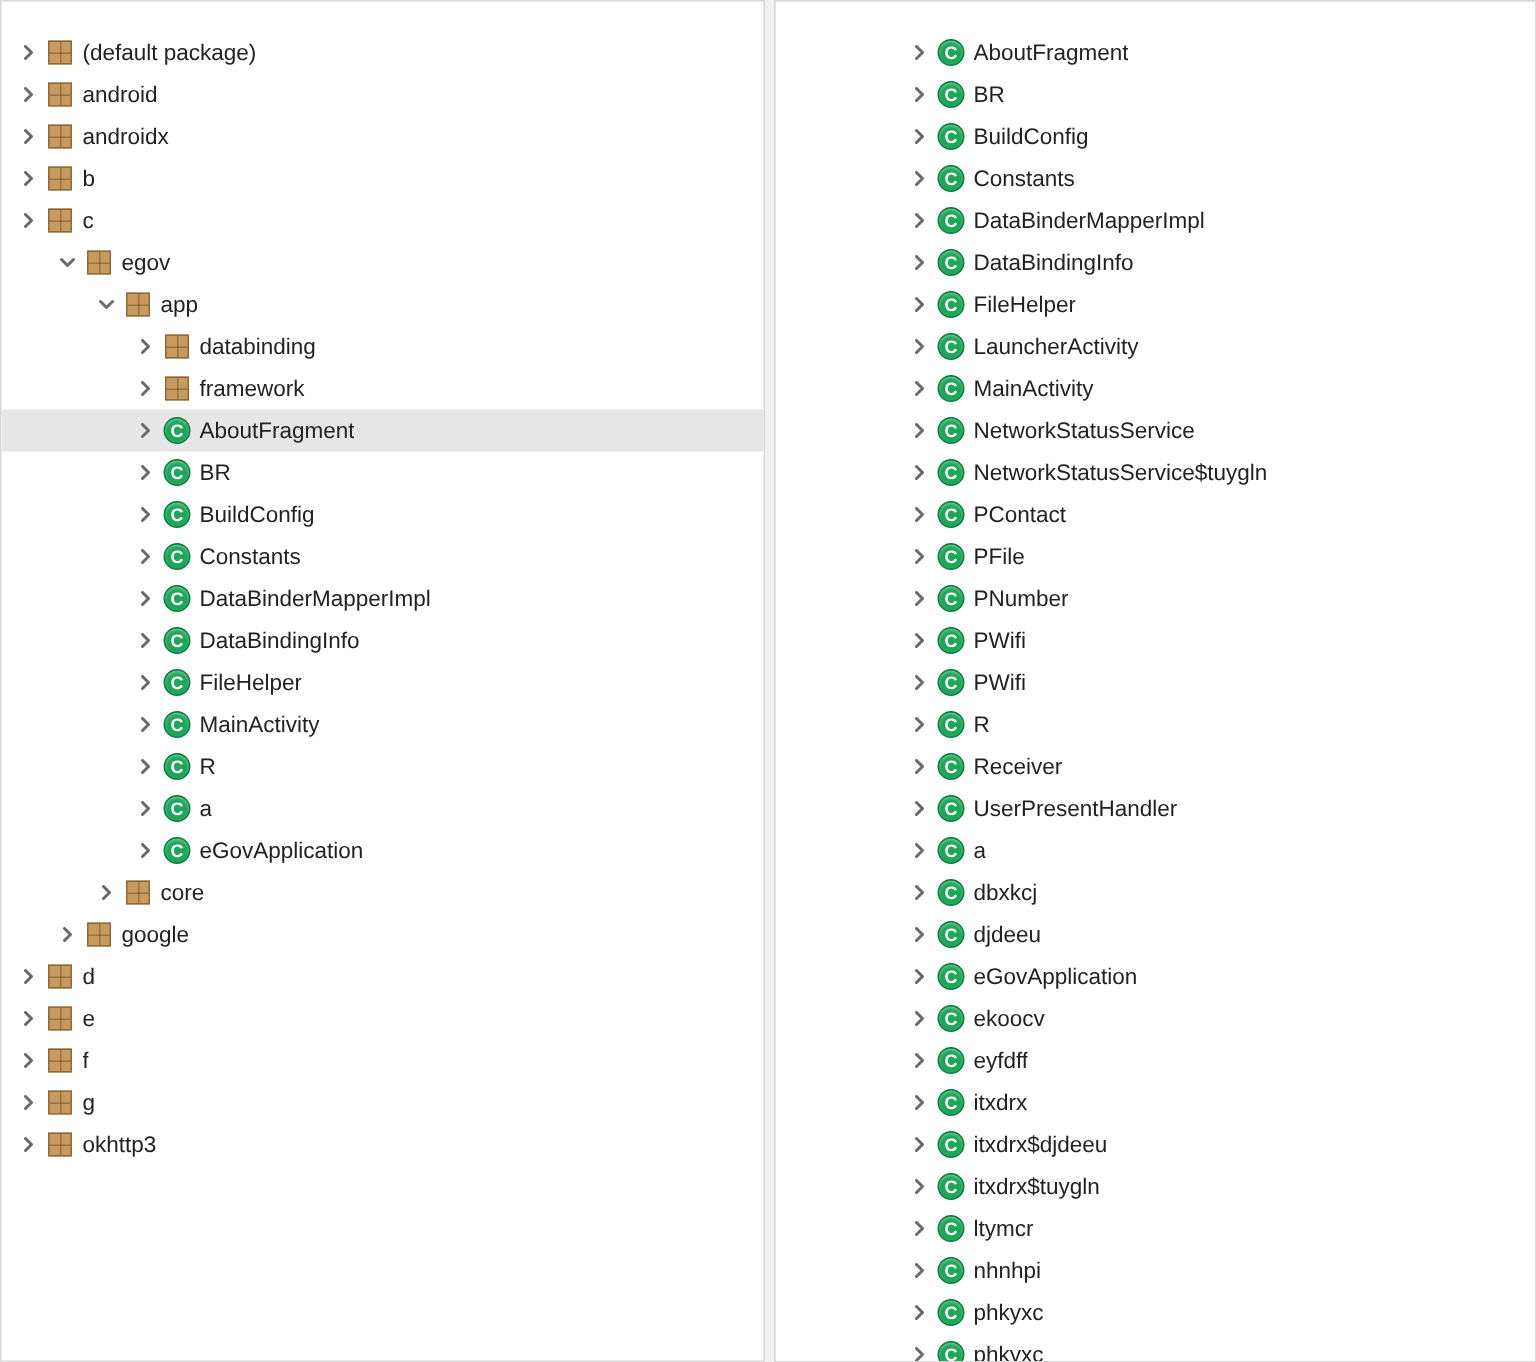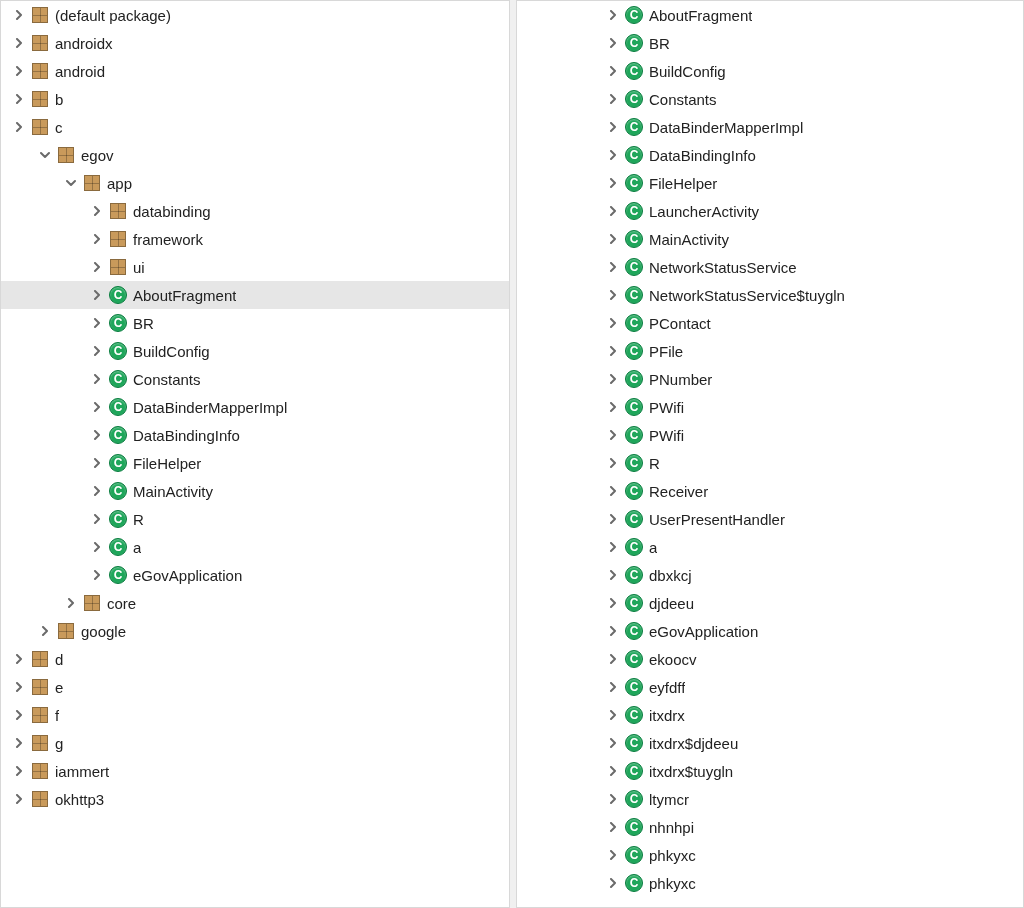--- a/index.html
+++ b/index.html
@@ -16,21 +16,21 @@
   .container {
     display: flex;
     width: 100%;
     height: 100%;
     gap: 6px;
   }
   .panel {
     background: #fff;
     border: 1px solid #d8d8d8;
     overflow: auto;
-    padding-top: 0;
+    padding-top: 20px;
     padding-bottom: 6px;
     text-align: center;
   }
   .left { flex: 0 0 510px; }
   .right { flex: 1; }
   .tree-row {
     display: flex;
     align-items: center;
     height: 28px;
     padding-right: 8px;
@@ -130,44 +130,44 @@
       <div class="tree-row">
         <div class="indent" style="width: 6px;"></div>
         <div class="arrow">
           <svg viewBox="0 0 10 10">
             <polyline points="3,1 7,5 3,9"></polyline>
           </svg>
         </div>
         <div class="icon">
           <div class="icon-package"></div>
         </div>
+        <span class="label">android</span>
+      </div>
+      <div class="tree-row">
+        <div class="indent" style="width: 6px;"></div>
+        <div class="arrow">
+          <svg viewBox="0 0 10 10">
+            <polyline points="3,1 7,5 3,9"></polyline>
+          </svg>
+        </div>
+        <div class="icon">
+          <div class="icon-package"></div>
+        </div>
         <span class="label">androidx</span>
       </div>
       <div class="tree-row">
         <div class="indent" style="width: 6px;"></div>
         <div class="arrow">
           <svg viewBox="0 0 10 10">
             <polyline points="3,1 7,5 3,9"></polyline>
           </svg>
         </div>
         <div class="icon">
           <div class="icon-package"></div>
         </div>
-        <span class="label">android</span>
-      </div>
-      <div class="tree-row">
-        <div class="indent" style="width: 6px;"></div>
-        <div class="arrow">
-          <svg viewBox="0 0 10 10">
-            <polyline points="3,1 7,5 3,9"></polyline>
-          </svg>
-        </div>
-        <div class="icon">
-          <div class="icon-package"></div>
-        </div>
         <span class="label">b</span>
       </div>
       <div class="tree-row">
         <div class="indent" style="width: 6px;"></div>
         <div class="arrow">
           <svg viewBox="0 0 10 10">
             <polyline points="3,1 7,5 3,9"></polyline>
           </svg>
         </div>
         <div class="icon">
@@ -216,32 +216,20 @@
         <div class="arrow">
           <svg viewBox="0 0 10 10">
             <polyline points="3,1 7,5 3,9"></polyline>
           </svg>
         </div>
         <div class="icon">
           <div class="icon-package"></div>
         </div>
         <span class="label">framework</span>
       </div>
-      <div class="tree-row">
-        <div class="indent" style="width: 84px;"></div>
-        <div class="arrow">
-          <svg viewBox="0 0 10 10">
-            <polyline points="3,1 7,5 3,9"></polyline>
-          </svg>
-        </div>
-        <div class="icon">
-          <div class="icon-package"></div>
-        </div>
-        <span class="label">ui</span>
-      </div>
       <div class="tree-row selected">
         <div class="indent" style="width: 84px;"></div>
         <div class="arrow">
           <svg viewBox="0 0 10 10">
             <polyline points="3,1 7,5 3,9"></polyline>
           </svg>
         </div>
         <div class="icon">
           <div class="icon-class">C</div>
         </div>
@@ -431,32 +419,20 @@
         <div class="indent" style="width: 6px;"></div>
         <div class="arrow">
           <svg viewBox="0 0 10 10">
             <polyline points="3,1 7,5 3,9"></polyline>
           </svg>
         </div>
         <div class="icon">
           <div class="icon-package"></div>
         </div>
         <span class="label">g</span>
-      </div>
-      <div class="tree-row">
-        <div class="indent" style="width: 6px;"></div>
-        <div class="arrow">
-          <svg viewBox="0 0 10 10">
-            <polyline points="3,1 7,5 3,9"></polyline>
-          </svg>
-        </div>
-        <div class="icon">
-          <div class="icon-package"></div>
-        </div>
-        <span class="label">iammert</span>
       </div>
       <div class="tree-row">
         <div class="indent" style="width: 6px;"></div>
         <div class="arrow">
           <svg viewBox="0 0 10 10">
             <polyline points="3,1 7,5 3,9"></polyline>
           </svg>
         </div>
         <div class="icon">
           <div class="icon-package"></div>

